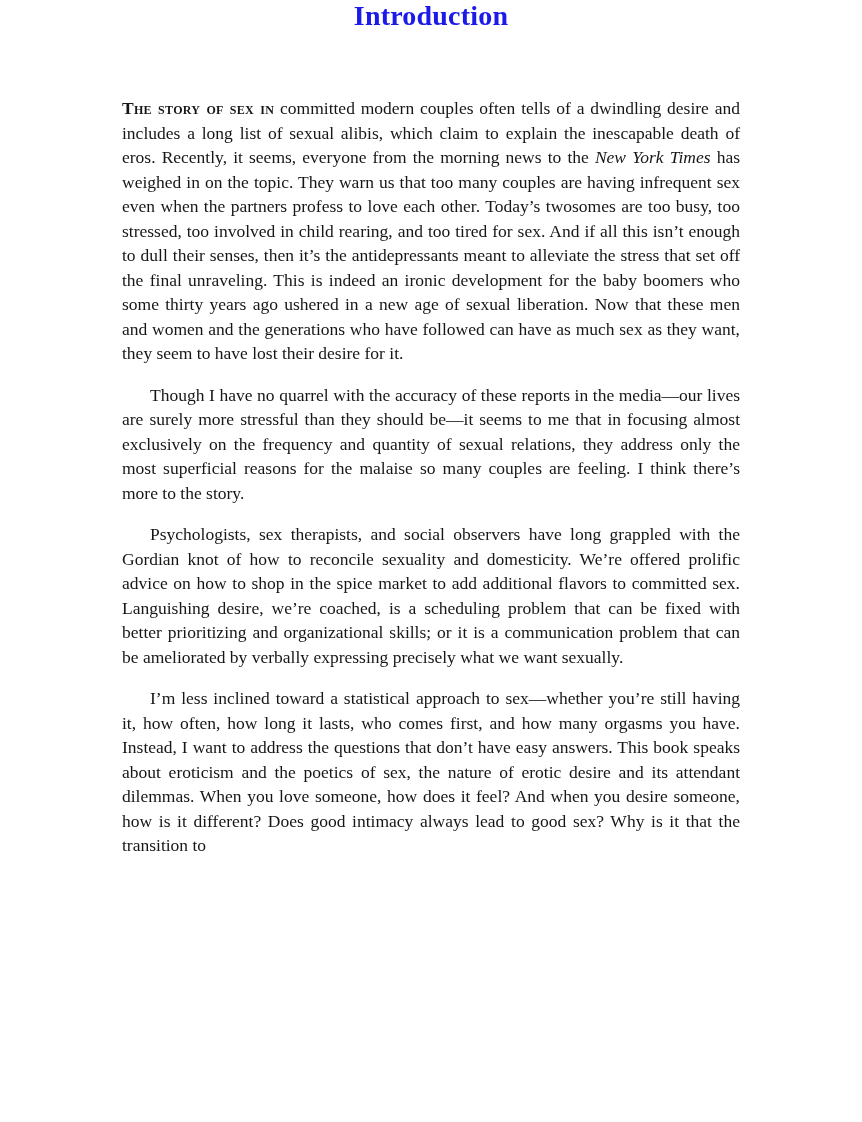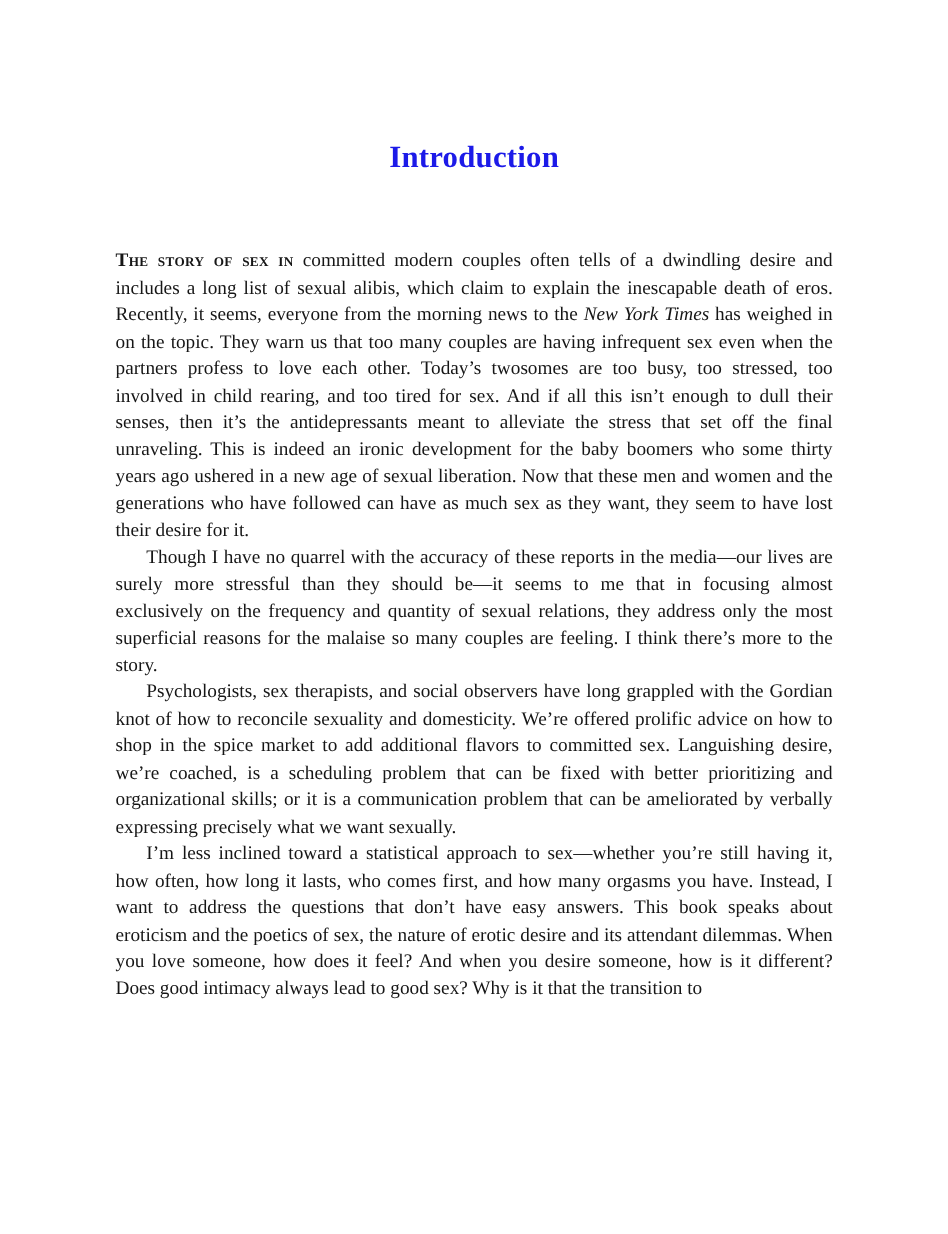--- a/index.html
+++ b/index.html
@@ -7,41 +7,40 @@
     padding: 0;
     background: #ffffff;
   }
   .page {
     position: relative;
     width: 862px;
     height: 1122px;
     background: #ffffff;
     overflow: hidden;
     box-sizing: border-box;
-    padding-top: 128px;
   }
   .chapter-title {
     margin: 0;
     text-align: center;
     font-family: "Liberation Serif", "DejaVu Serif", serif;
     font-size: 28px;
     font-weight: 700;
     color: #1c1ae8;
     letter-spacing: 0.2px;
   }
   .body-text {
     margin: 64px 105px 0 105px;
     font-family: "Liberation Serif", "DejaVu Serif", serif;
     font-size: 17.5px;
     line-height: 24.5px;
     color: #161616;
     text-align: justify;
   }
   .para {
-    margin: 0;
+    margin: 17px;
     padding: 0;
   }
   .para.indent {
     text-indent: 28px;
   }
   .smallcaps {
     font-variant: small-caps;
     font-weight: 700;
     letter-spacing: 0.3px;
   }

